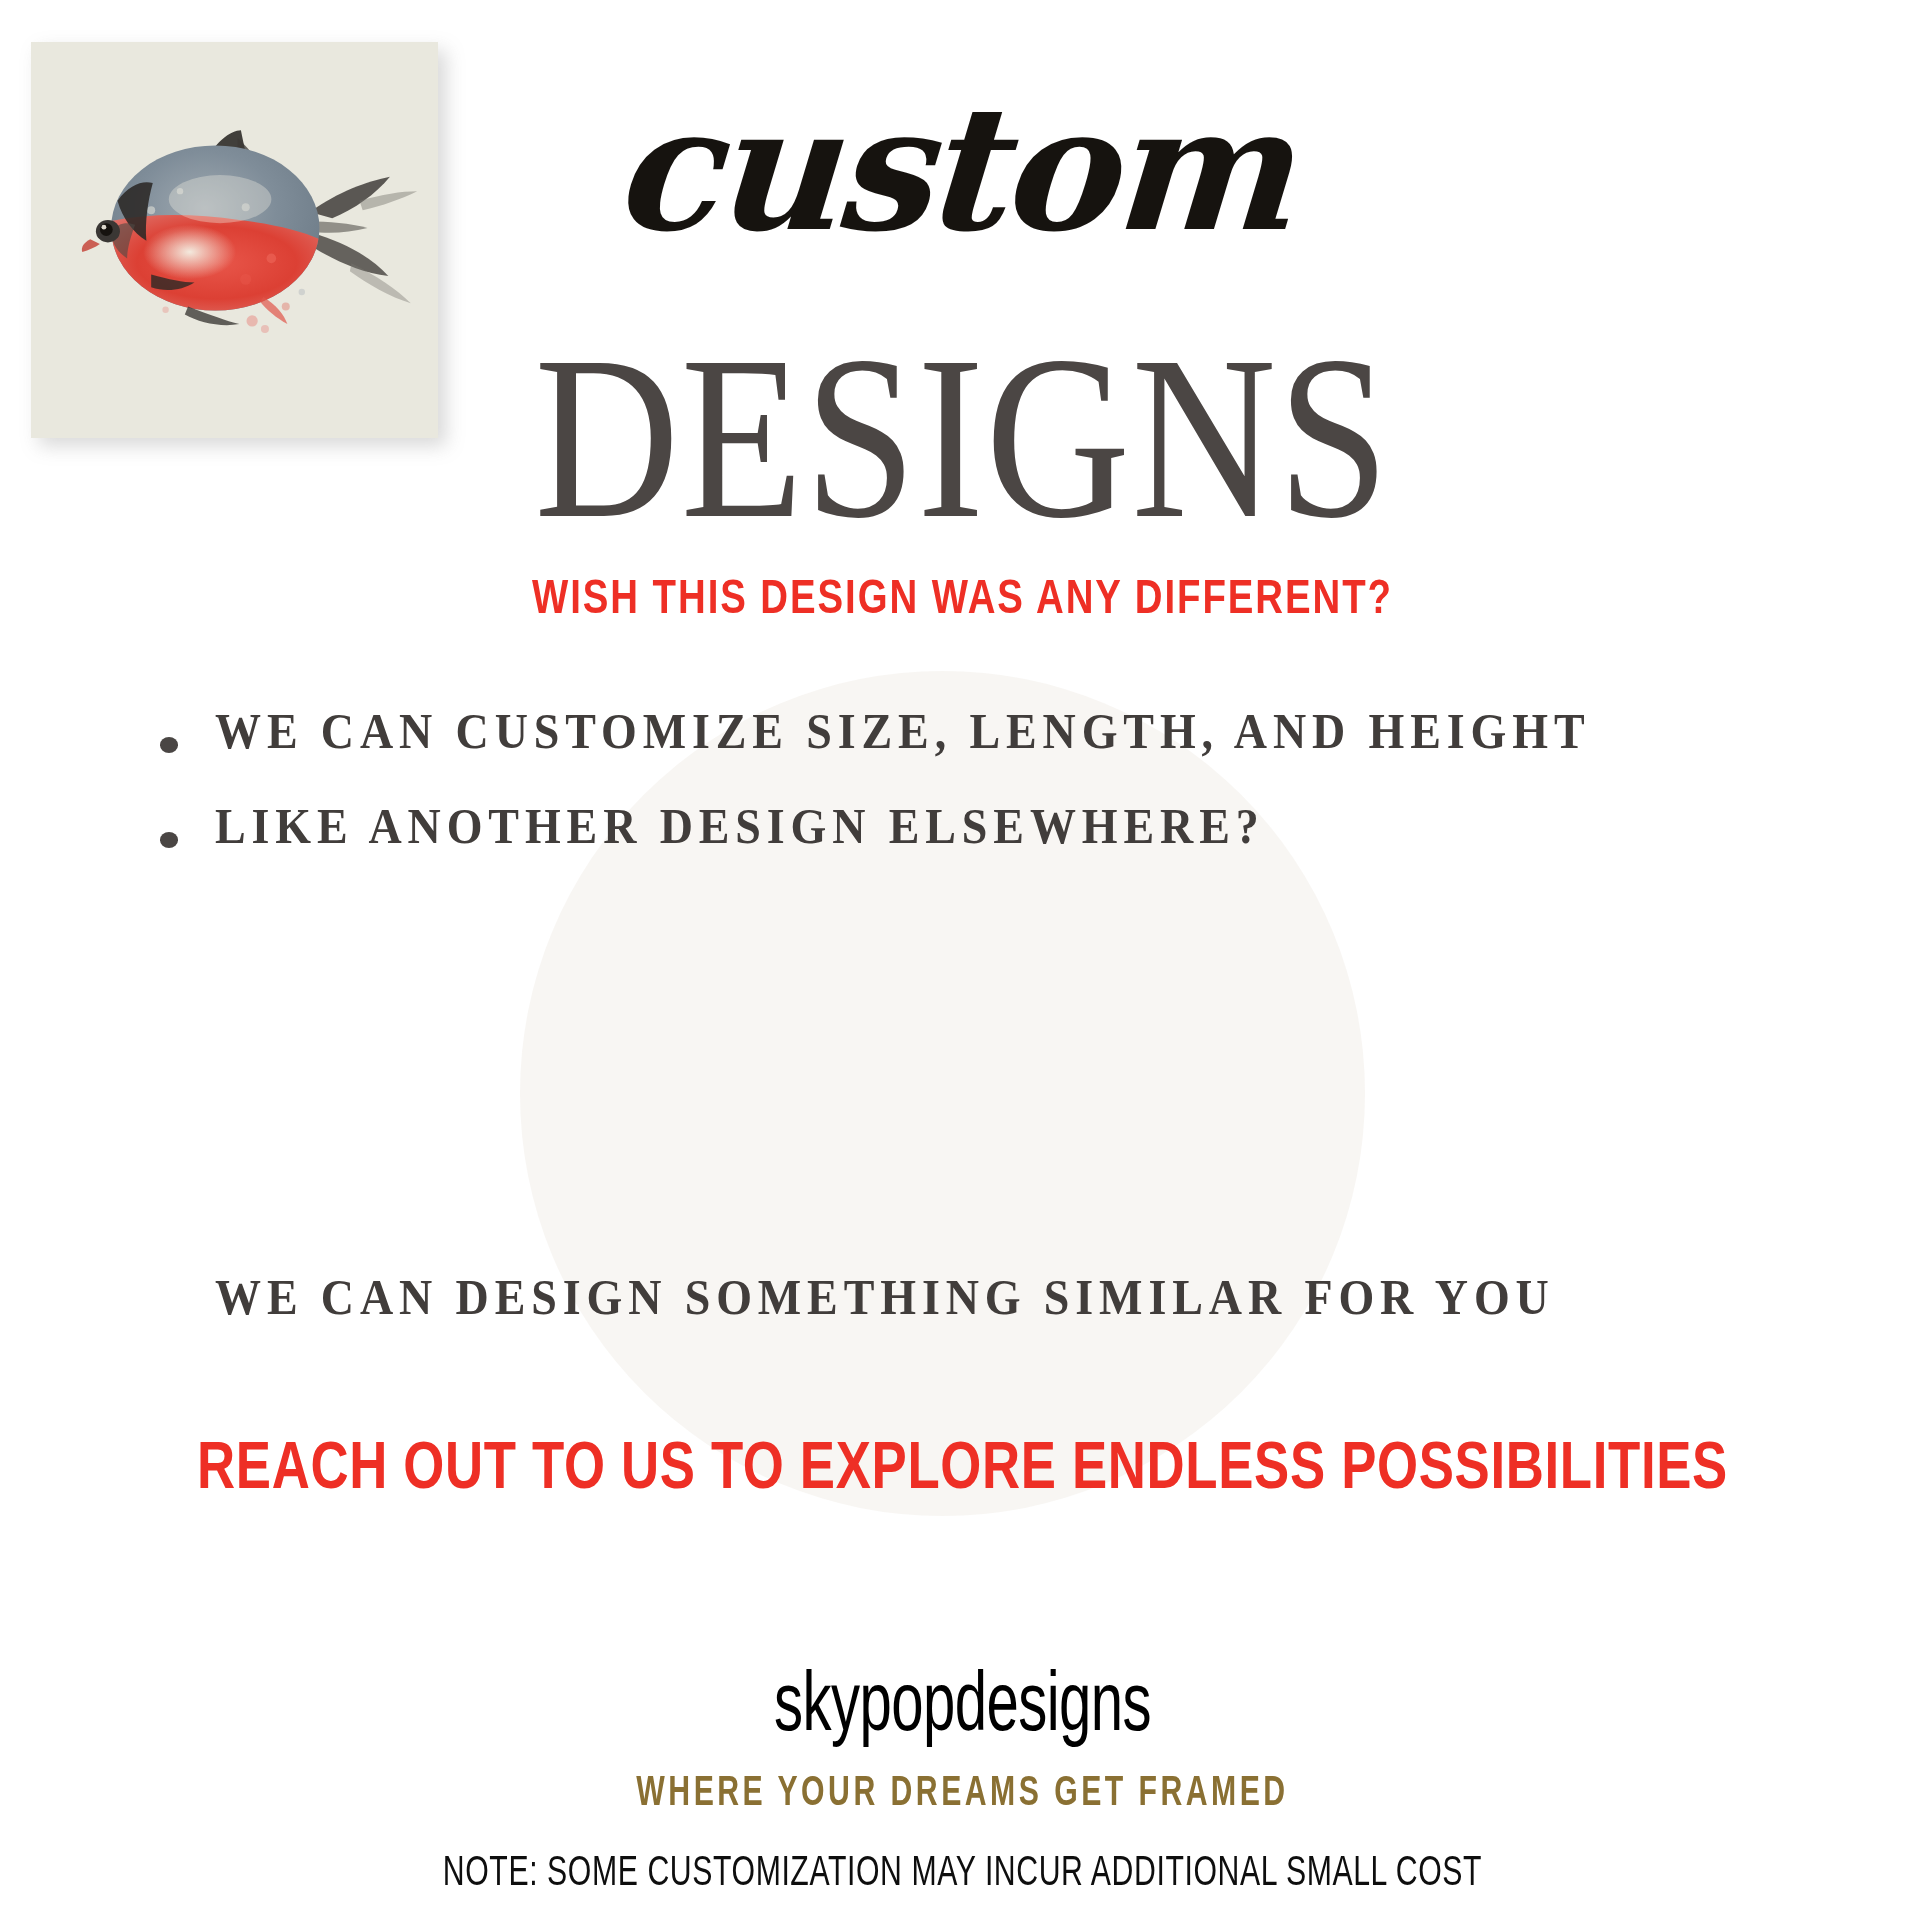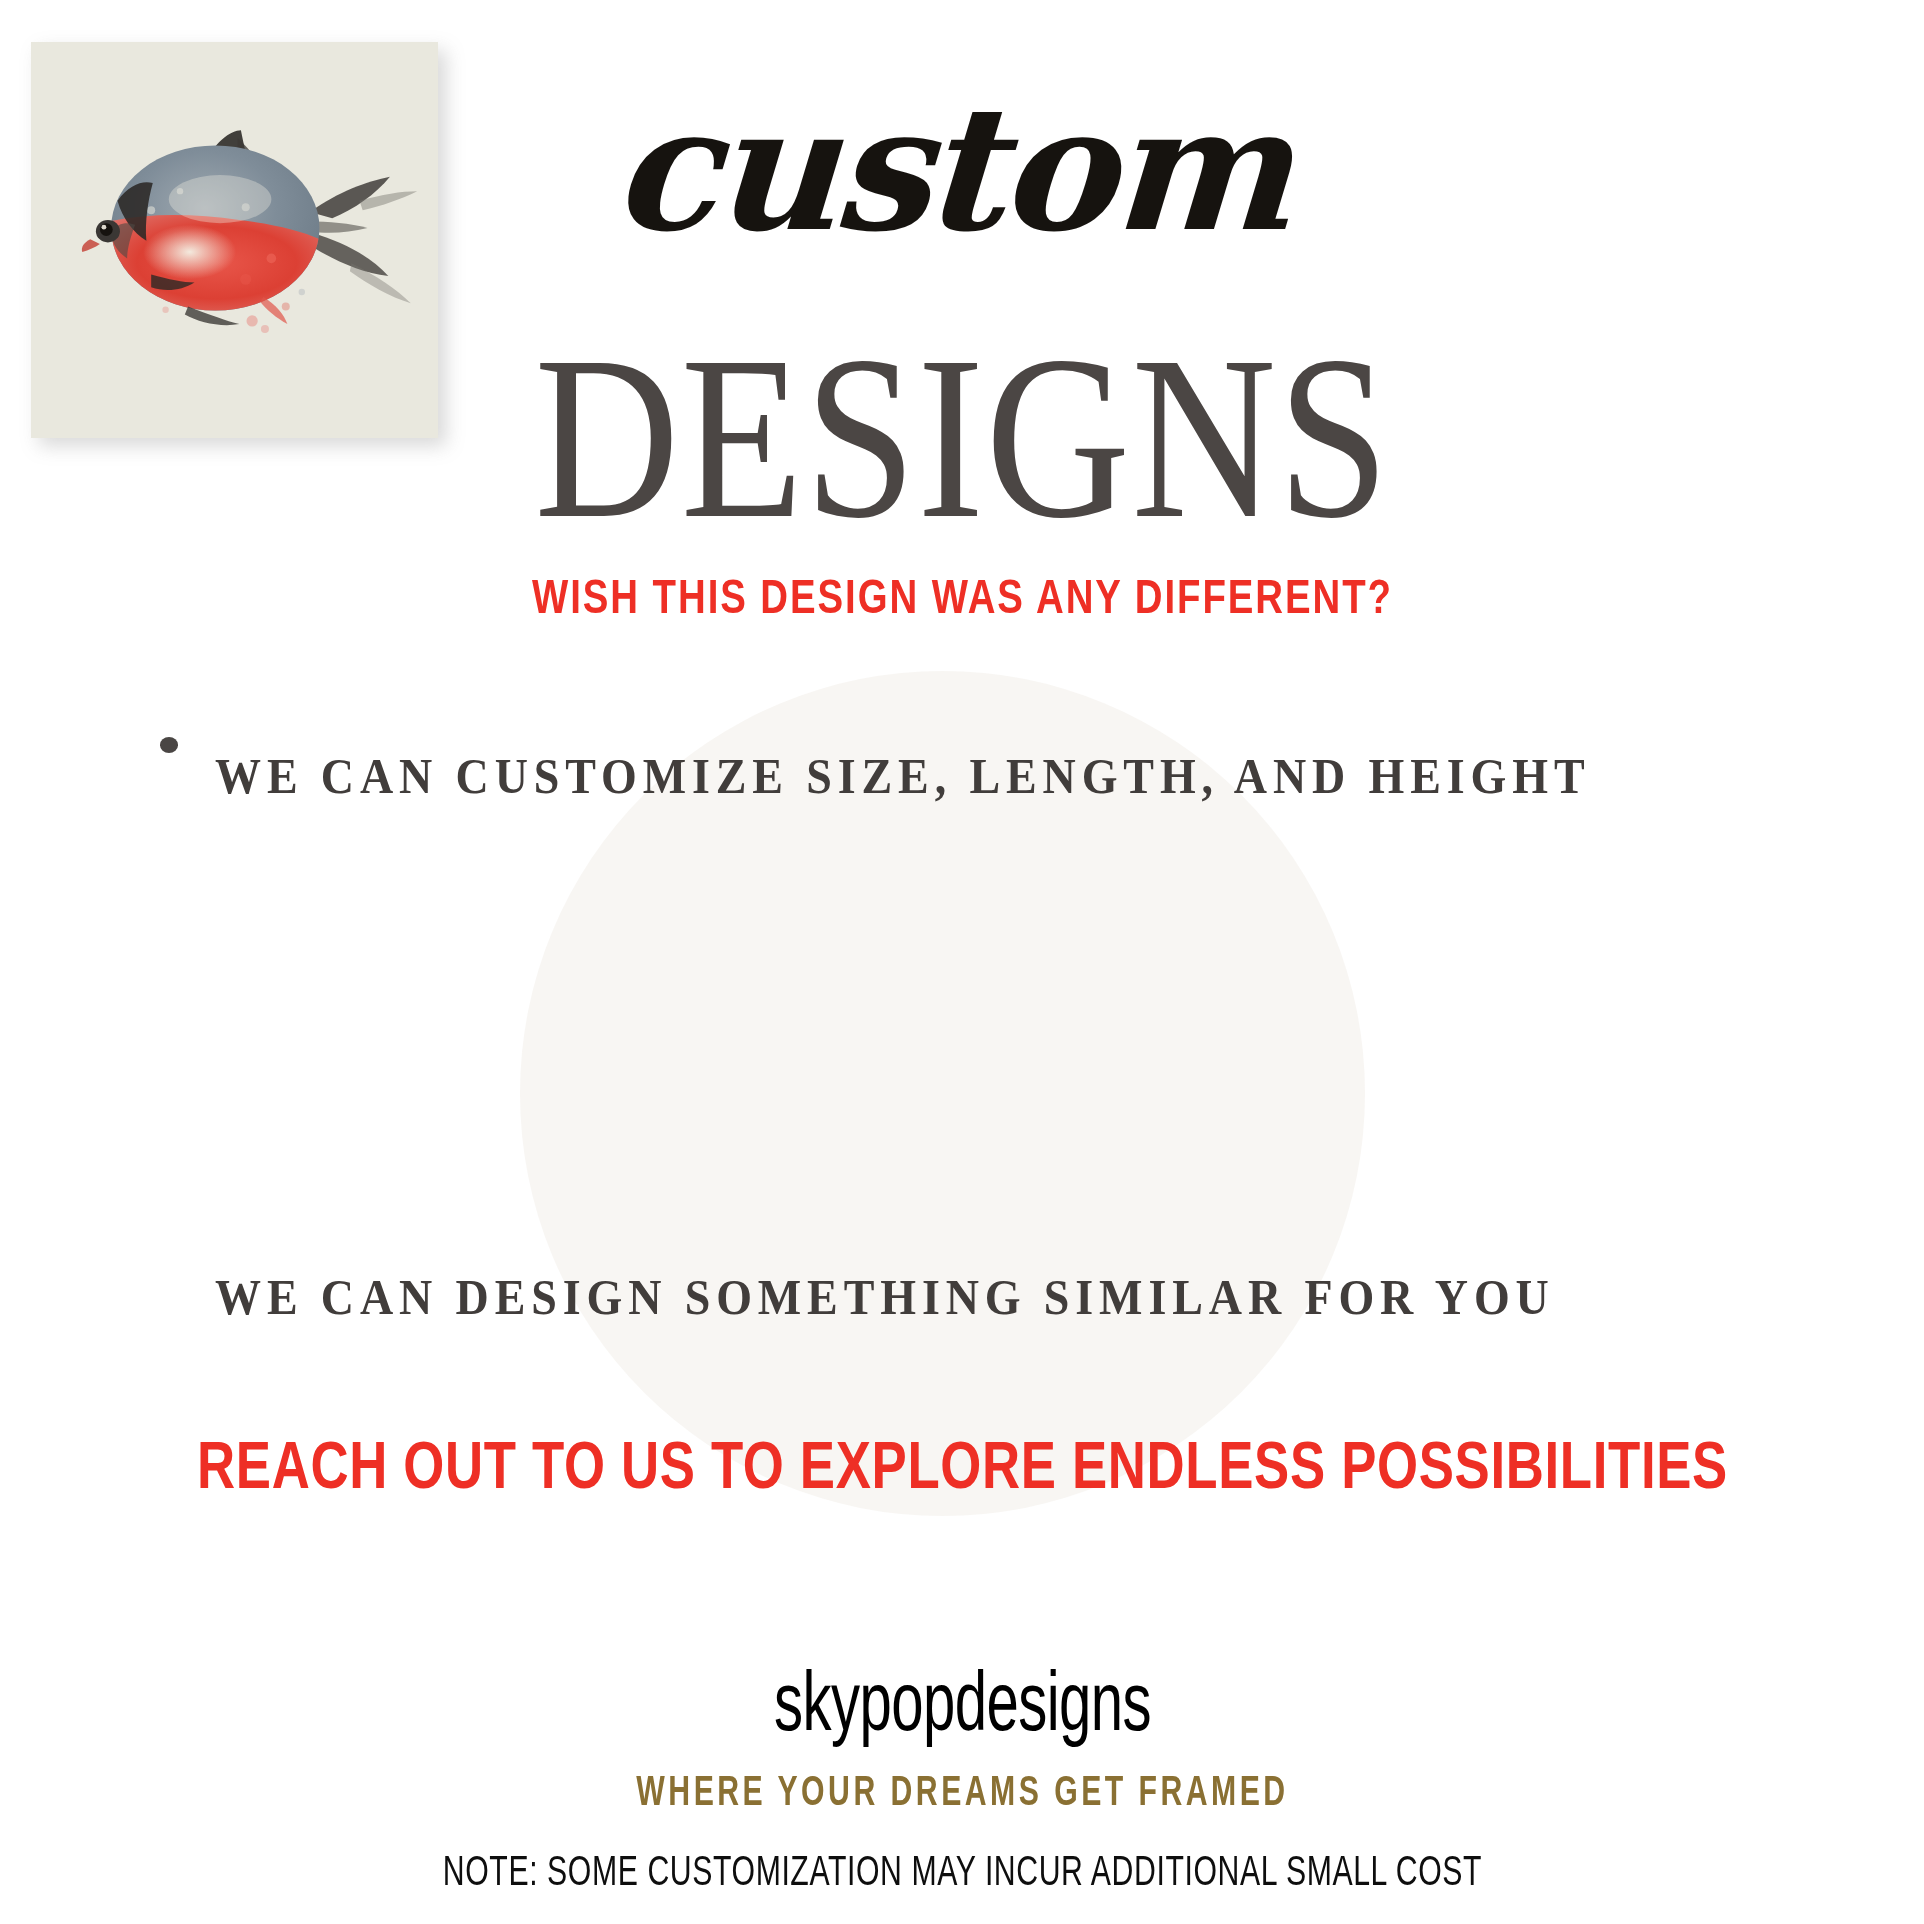--- a/index.html
+++ b/index.html
@@ -99,21 +99,21 @@
     position:absolute;
     left:160px;top:706px;
     width:1716px;
     z-index:4;
     margin:0;padding:0;
     list-style:none;
   }
   .bullet-item{
     position:relative;
     display:flex;
-    align-items:flex-end;
+    align-items:flex-start;
     height:95px;
     padding-left:55px;
   }
   .bullet-dot{
     position:absolute;
     left:0px;top:30.5px;
     width:18.4px;height:16px;
     border-radius:50%;
     background:#4a4644;
   }
@@ -280,20 +280,24 @@
     <div class="designs-title">DESIGNS</div>
   </div>
 
   <div class="red-tagline">WISH  THIS  DESIGN  WAS ANY DIFFERENT?</div>
 
   <ul class="bullet-list">
     <li class="bullet-item">
       <span class="bullet-dot"></span>
       <span class="bullet-text">WE CAN CUSTOMIZE SIZE, LENGTH, AND HEIGHT</span>
     </li>
+    <li class="bullet-item">
+      <span class="bullet-dot"></span>
+      <span class="bullet-text">LIKE ANOTHER DESIGN ELSEWHERE?</span>
+    </li>
   </ul>
 
   <div class="bullet-continuation">WE CAN DESIGN SOMETHING SIMILAR FOR YOU</div>
 
   <div class="red-cta">REACH OUT TO US TO EXPLORE ENDLESS POSSIBILITIES</div>
 
   <div class="brand-name">skypopdesigns</div>
   <div class="brand-slogan">WHERE YOUR DREAMS GET FRAMED</div>
   <div class="footer-note">NOTE: SOME CUSTOMIZATION MAY INCUR ADDITIONAL SMALL COST</div>
 

